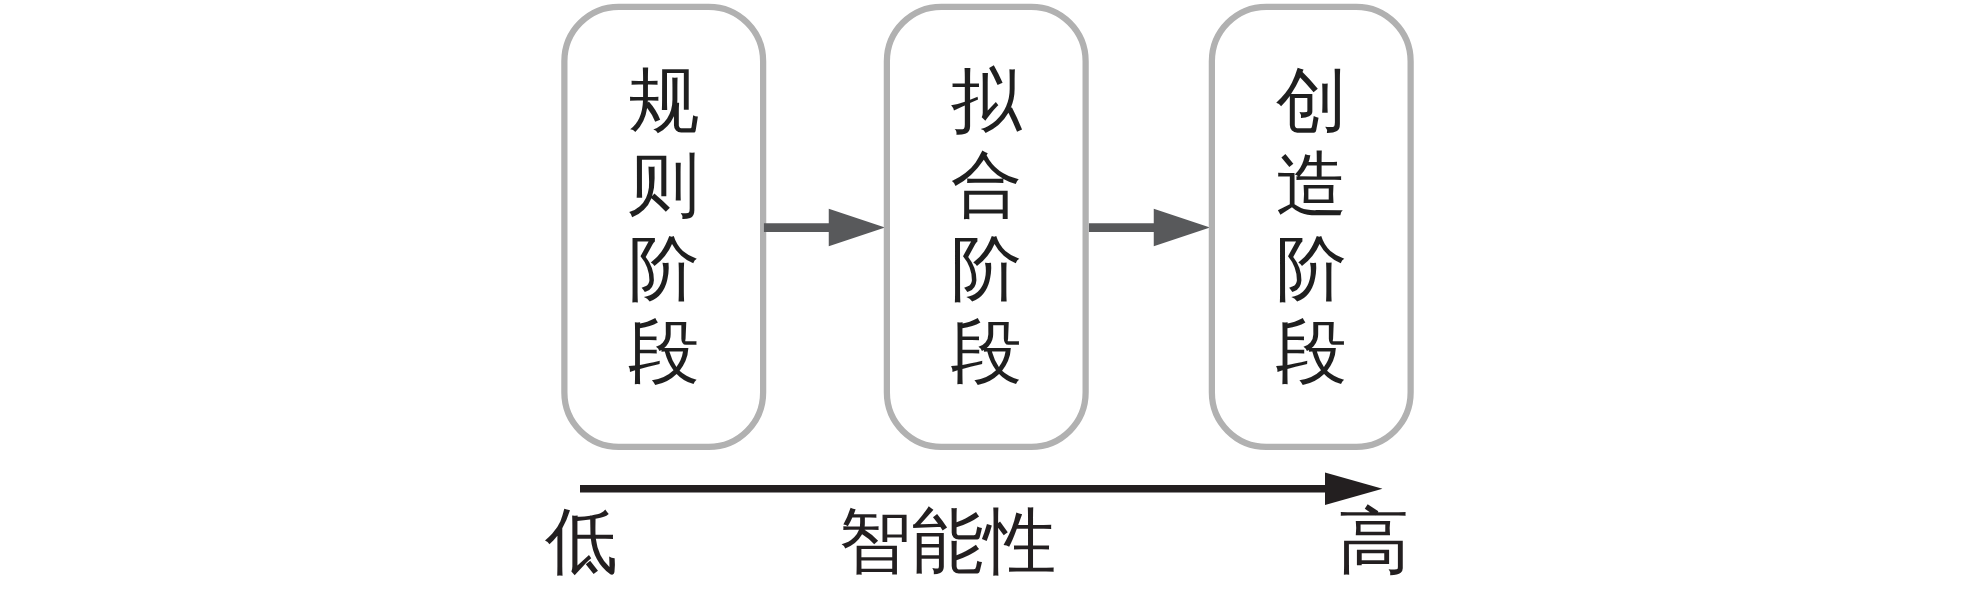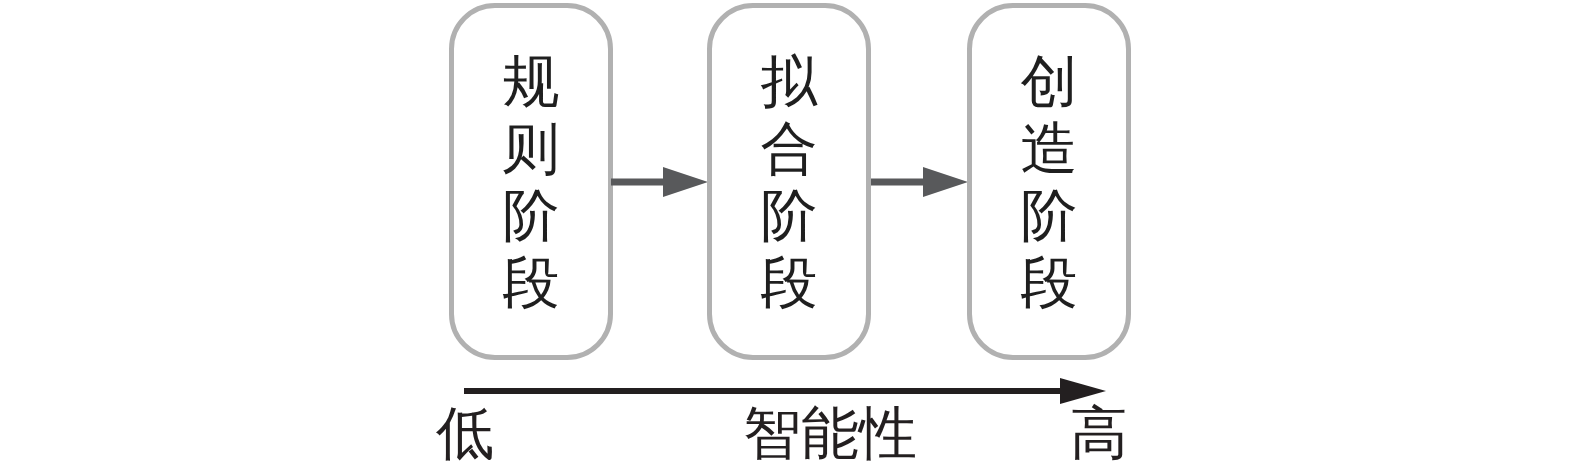--- a/index.html
+++ b/index.html
@@ -55,21 +55,21 @@
   }
   .axis-label {
     position: absolute;
     top: 402px;
     font-size: 58px;
     line-height: 64px;
     color: #231f20;
     white-space: nowrap;
   }
   .axis-label.low   { left: 436px; }
-  .axis-label.title { left: 743px; }
+  .axis-label.title { left: 671px; }
   .axis-label.high  { left: 1070px; }
 </style>
 </head>
 <body>
 
 <div class="canvas">
 
   <div class="stage-box pos-1">
     <div class="stage-label">规
 则

